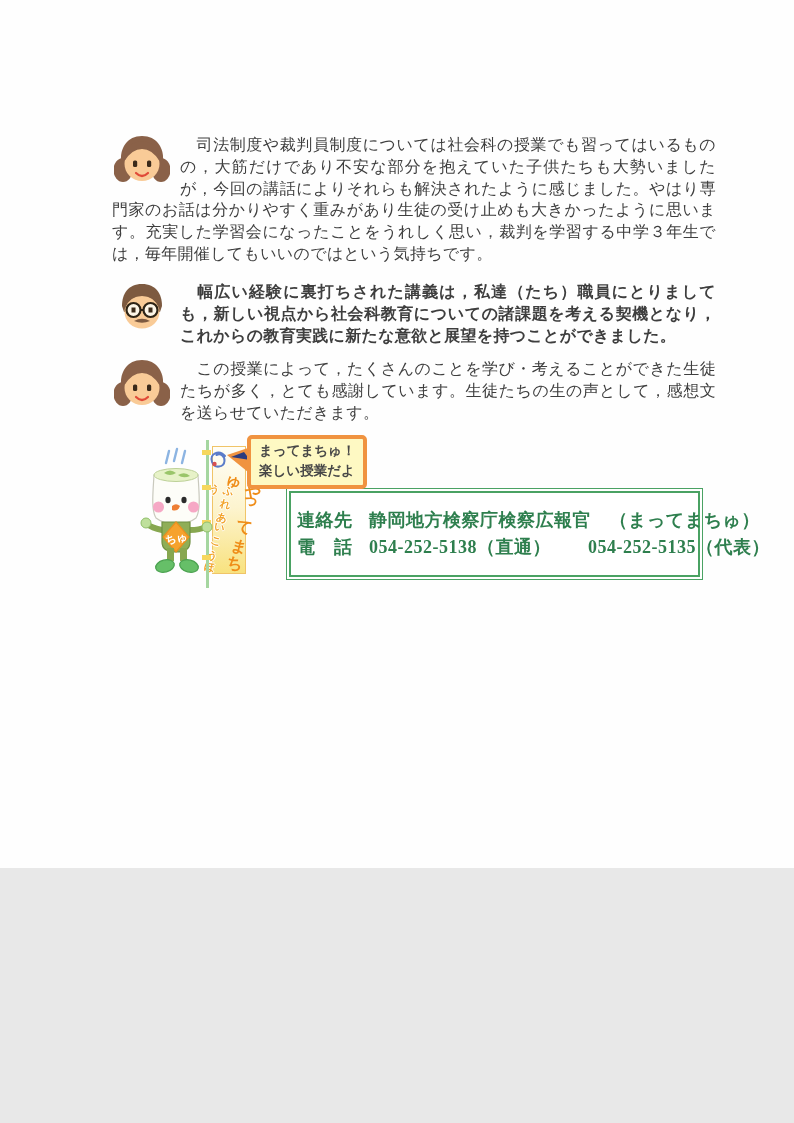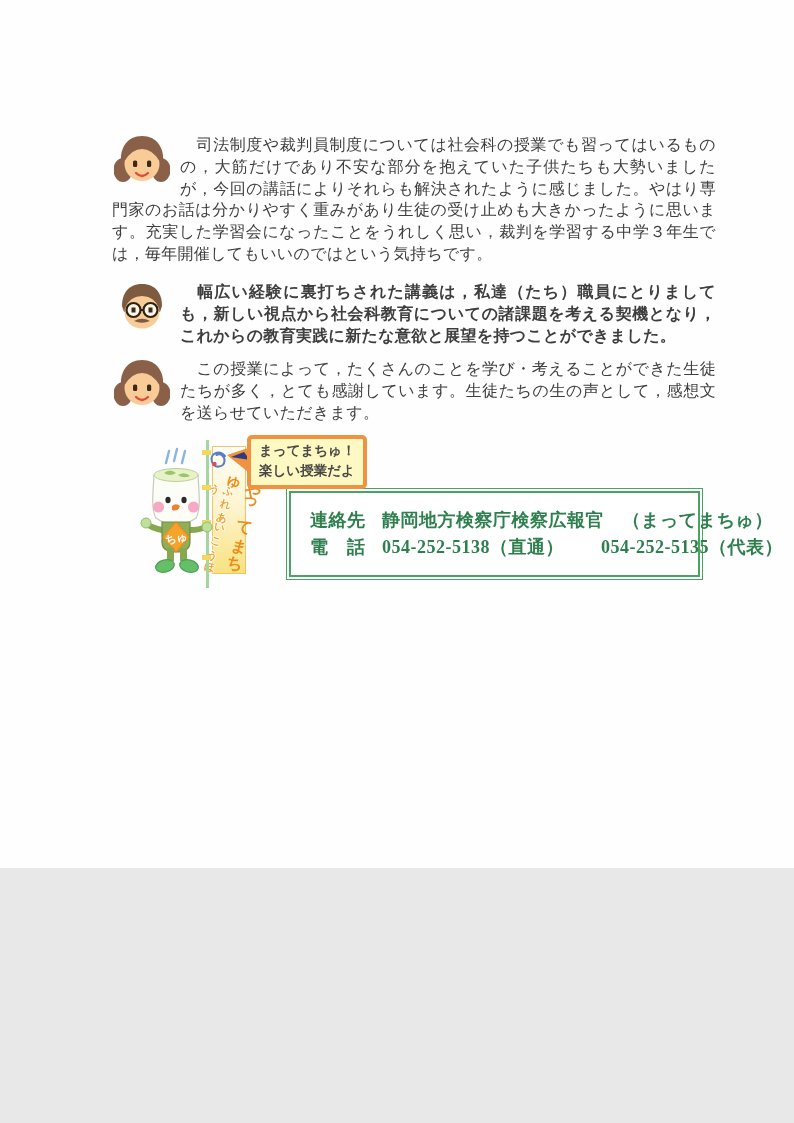--- a/index.html
+++ b/index.html
@@ -48,21 +48,21 @@
   }
 
   
   .contact {
     position:absolute; left:286px; top:488px; width:417px; height:92px;
     border:1.2px solid #4aa263; box-sizing:border-box; background:#fff;
   }
   .contact-inner {
     position:absolute; inset:2px; border:2px solid #4aa263; box-sizing:border-box;
     display:flex; flex-direction:column; justify-content:center;
-    padding-left:19px;
+    padding-left:6px;
   }
   .c-row { display:flex; font-size:18px; line-height:27px; color:#2e7f4e; letter-spacing:0.5px; }
   .c-label { width:60px; margin-right:12px; font-weight:600; flex:none; }
   .c-value { font-family:"Liberation Serif","DejaVu Serif",serif; font-weight:600; white-space:pre; }
 </style>
 </head>
 <body>
 
 <div class="page">
 

